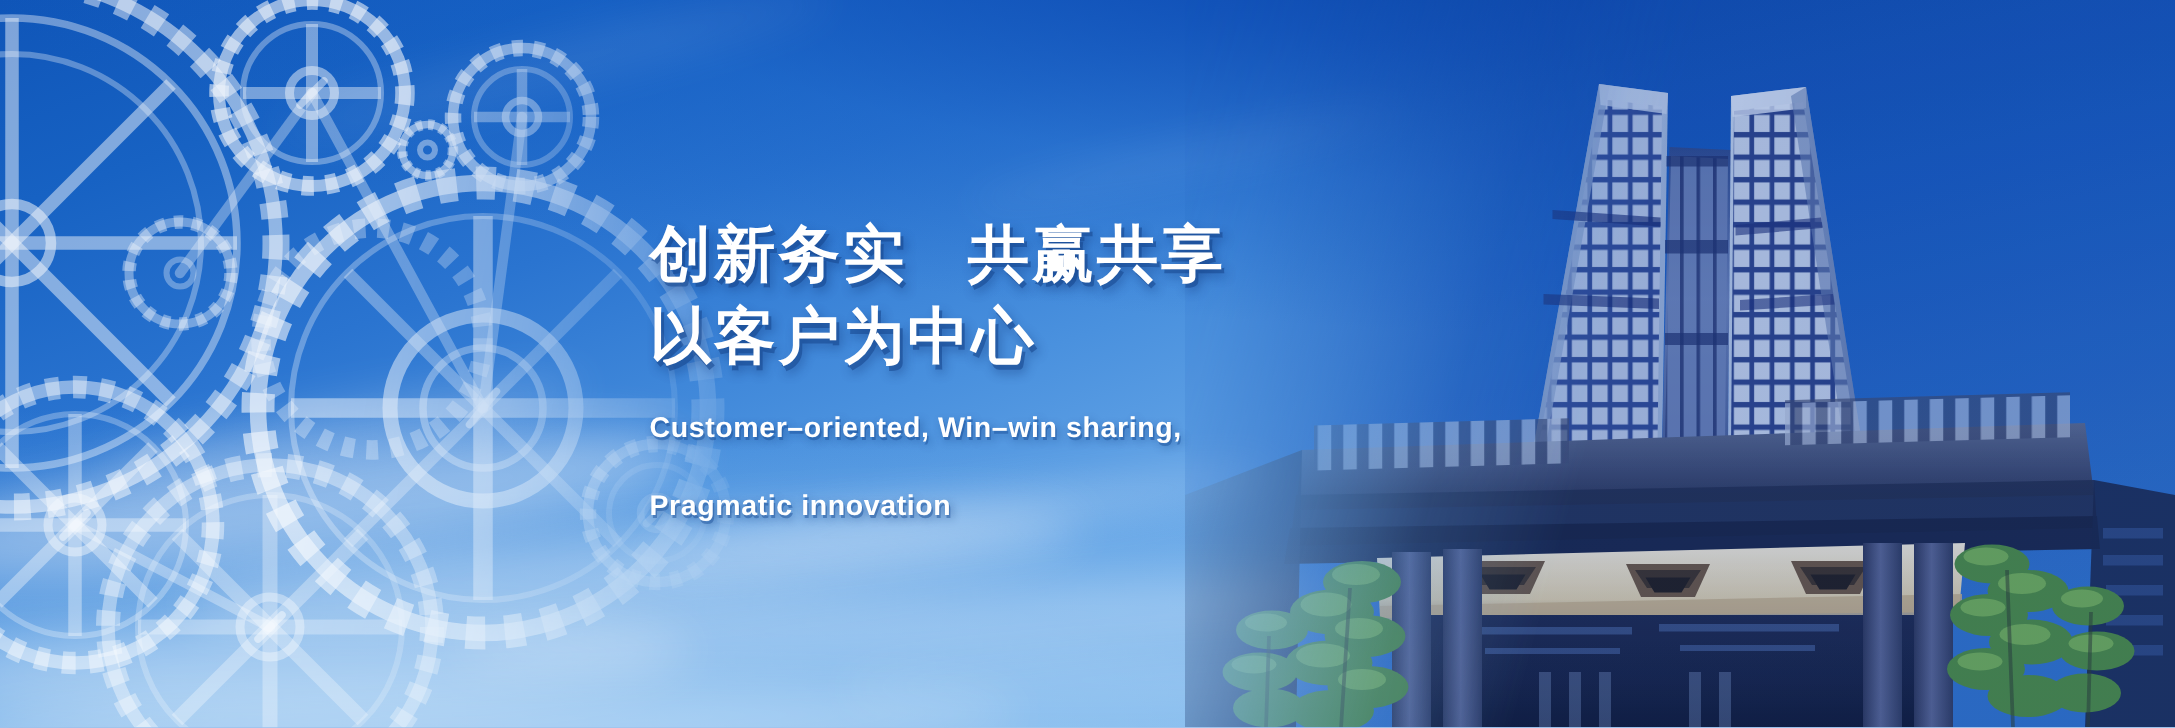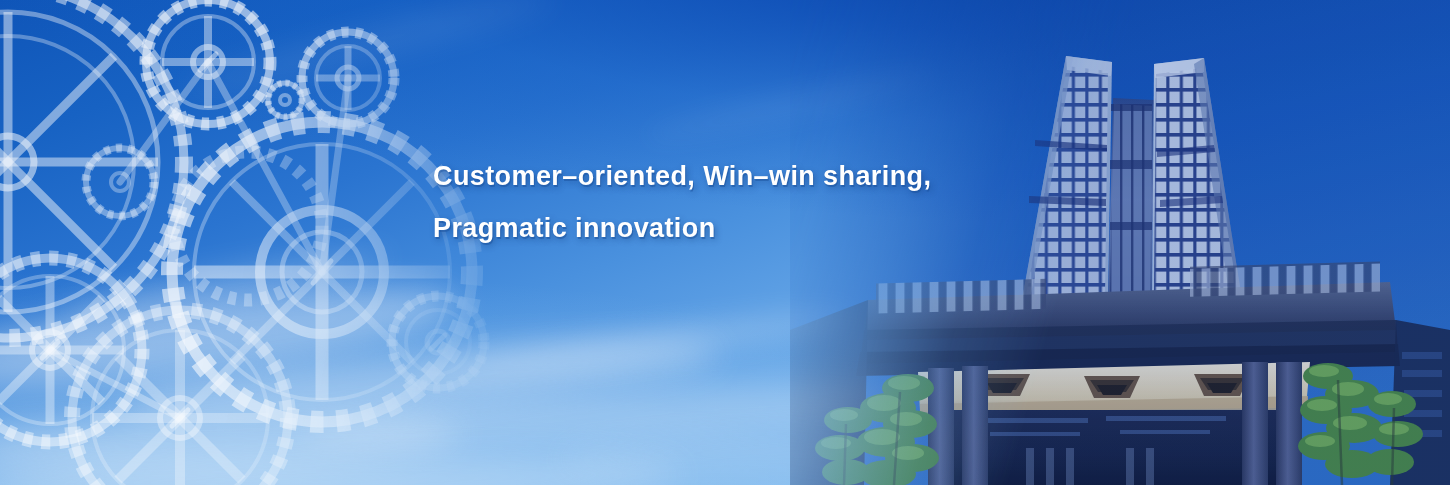--- a/index.html
+++ b/index.html
@@ -88,21 +88,21 @@
     letter-spacing:2px;
     line-height:55px;
     white-space:pre;
     text-shadow:
       2px 3px 0 rgba(22,70,140,.55),
       3px 5px 7px rgba(10,45,110,.45);
   }
   .sub{
     margin-top:14px;
     color:#ffffff;
-    font-size:27px;
+    font-size:19px;
     font-weight:bold;
     letter-spacing:.4px;
     line-height:40px;
     text-shadow:
       1px 2px 0 rgba(25,78,150,.45),
       2px 3px 6px rgba(12,50,115,.42);
   }
 </style>
 </head>
 <body>
@@ -482,17 +482,19 @@
           <line x1="604" y1="408" x2="602" y2="485"></line>
         </g>
       </g>
 
       <rect width="660" height="485" fill="#1d47a8" opacity=".16"></rect>
       <rect width="660" height="485" fill="url(#skyPhoto)" opacity=".06"></rect>
     </svg>
   </div>
 
   <div class="copy">
+    <div class="headline">创新务实   共赢共享</div>
+    <div class="headline">以客户为中心</div>
     <div class="sub">Customer–oriented, Win–win sharing,</div>
     <div class="sub" style="margin-top:12px">Pragmatic innovation</div>
   </div>
 
 </div>
 
 </body></html>

